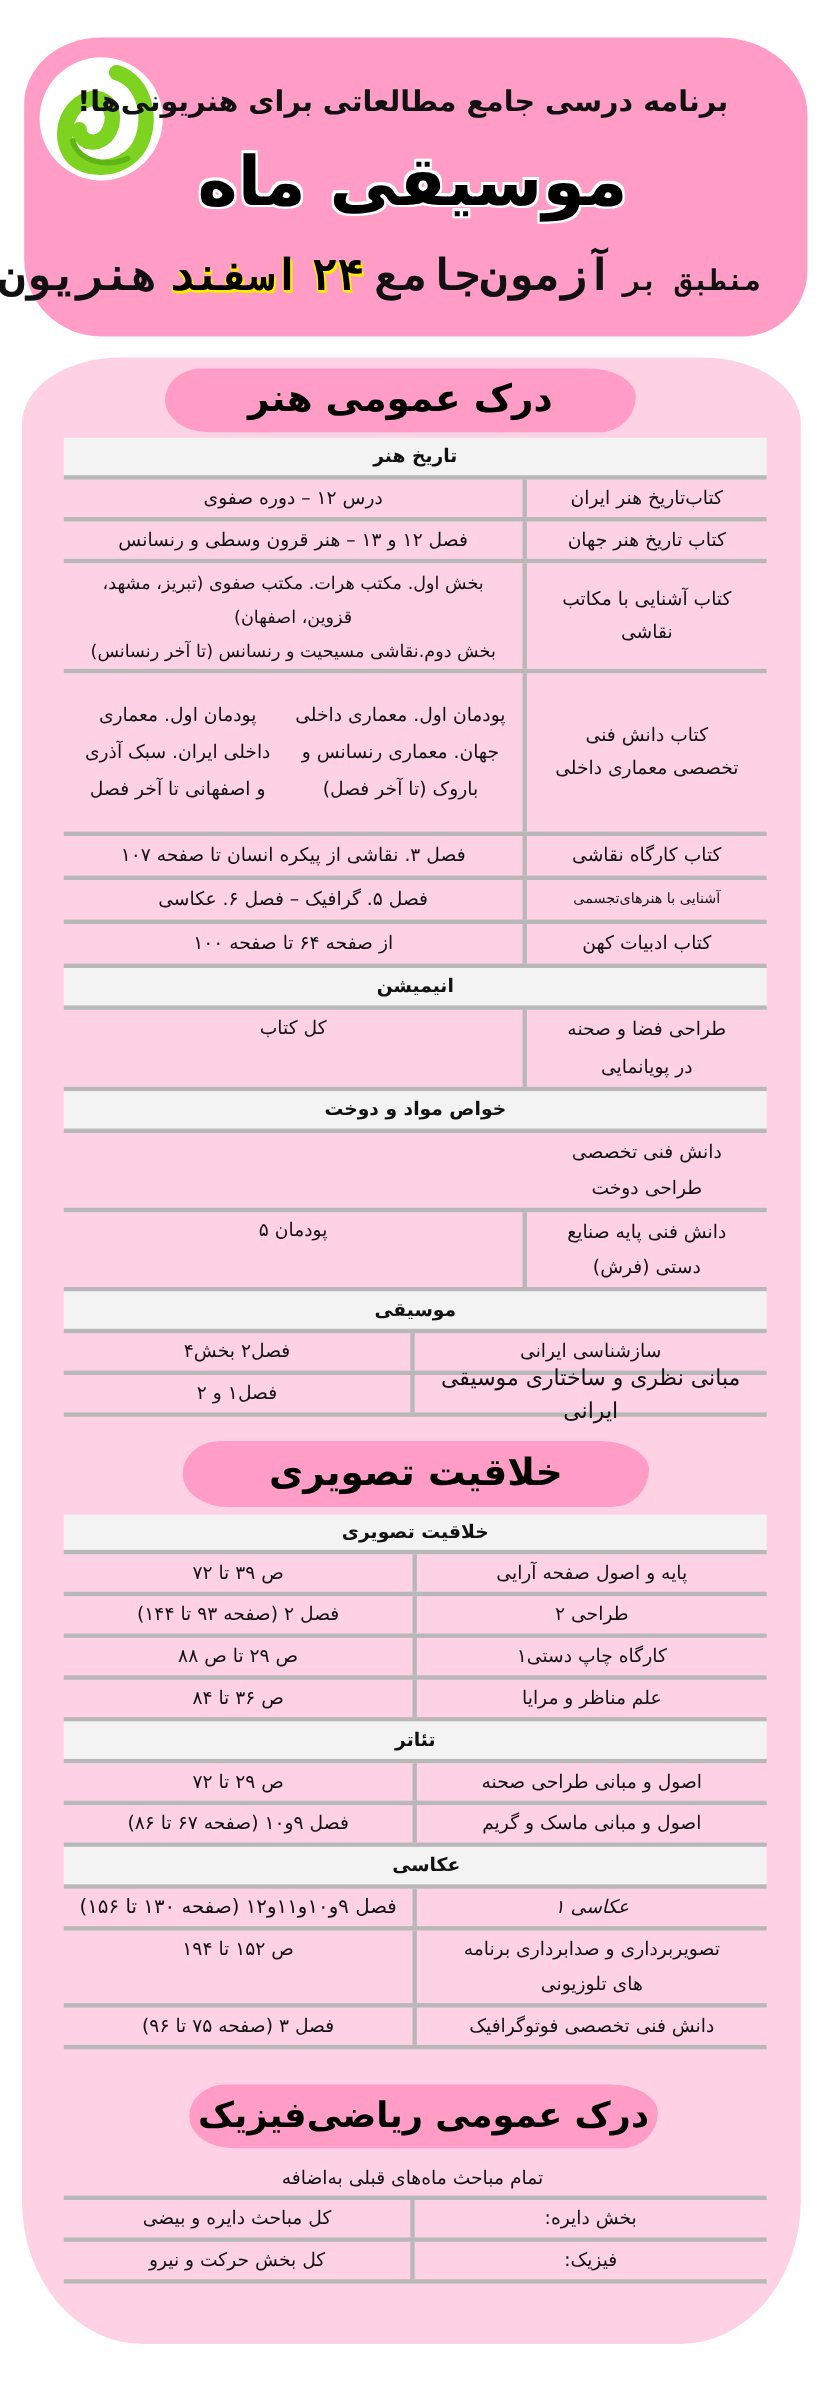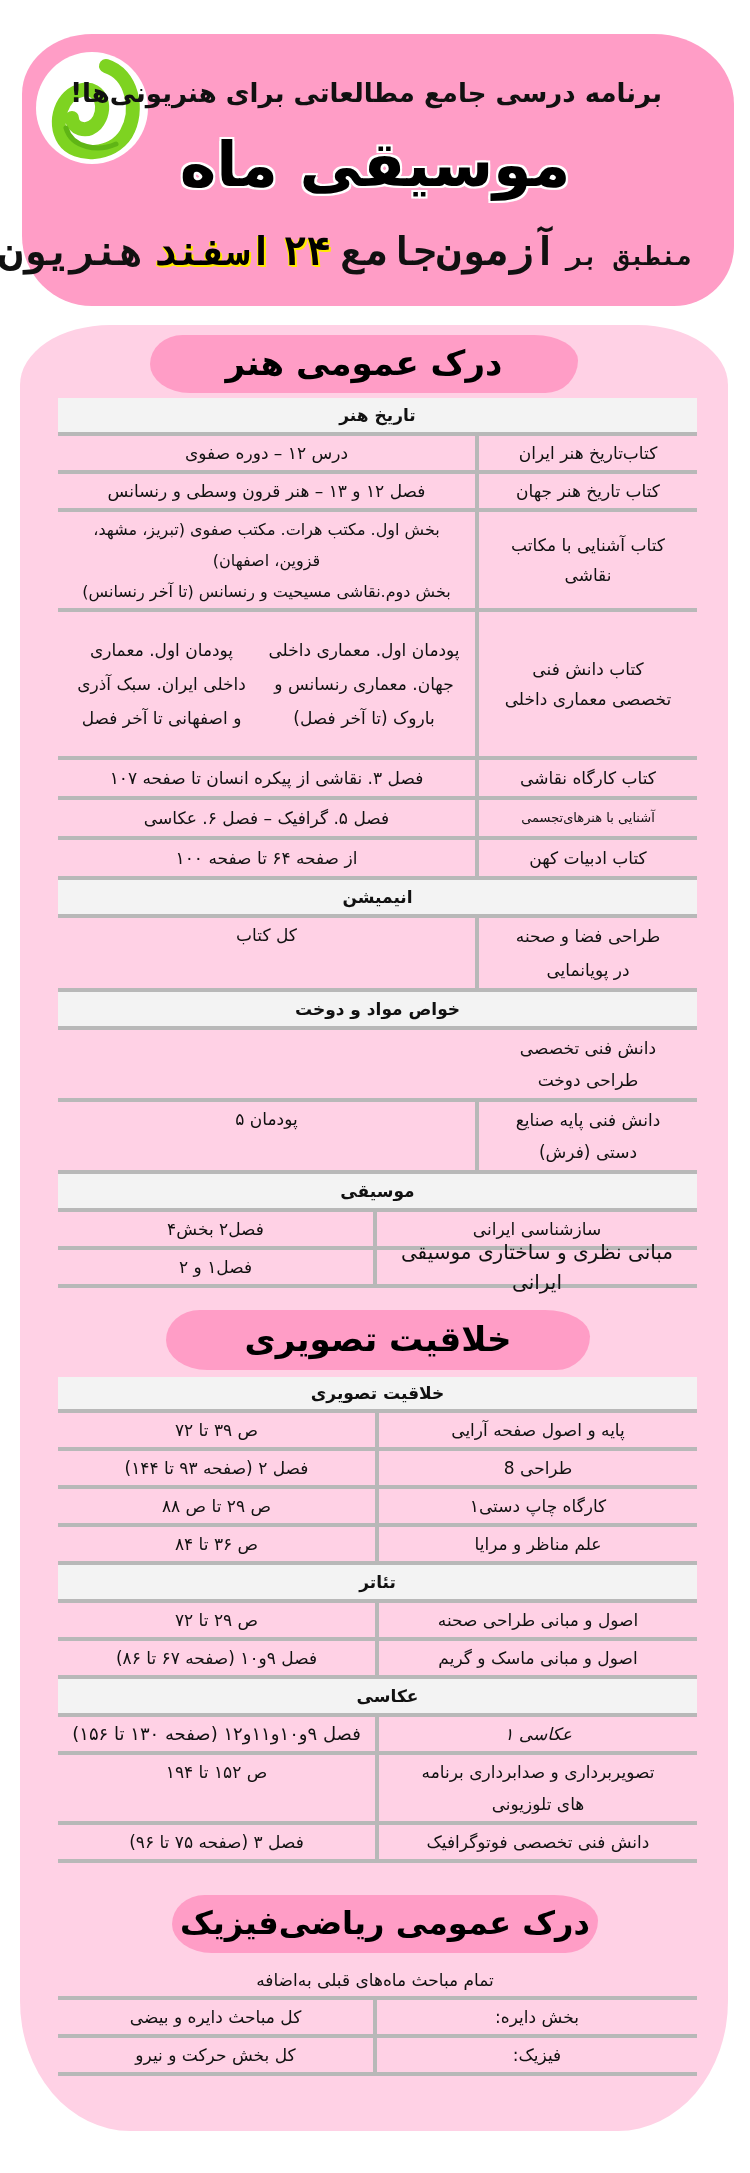--- a/index.html
+++ b/index.html
@@ -140,21 +140,21 @@
 
 <div class="pill" style="left:166px; top:1310px; width:424px; height:60px; line-height:58px; font-size:34px;">خلاقیت تصویری</div>
 
 <div class="tbl" style="top:1377px;">
   <div class="thead" style="height:32px;">خلاقیت تصویری</div>
   <div class="row" style="height:34px;">
     <div class="c1" style="width:318px;">پایه و اصول صفحه آرایی</div>
     <div class="c2 mid" style="width:321px;">ص ۳۹ تا ۷۲</div>
   </div>
   <div class="row" style="height:34px;">
-    <div class="c1" style="width:318px;">طراحی 8</div>
+    <div class="c1" style="width:318px;">طراحی ۲</div>
     <div class="c2 mid" style="width:321px;">فصل ۲ (صفحه ۹۳ تا ۱۴۴)</div>
   </div>
   <div class="row" style="height:34px;">
     <div class="c1" style="width:318px;">کارگاه چاپ دستی۱</div>
     <div class="c2 mid" style="width:321px;">ص ۲۹ تا ص ۸۸</div>
   </div>
   <div class="row" style="height:34px;">
     <div class="c1" style="width:318px;">علم مناظر و مرایا</div>
     <div class="c2 mid" style="width:321px;">ص ۳۶ تا ۸۴</div>
   </div>

